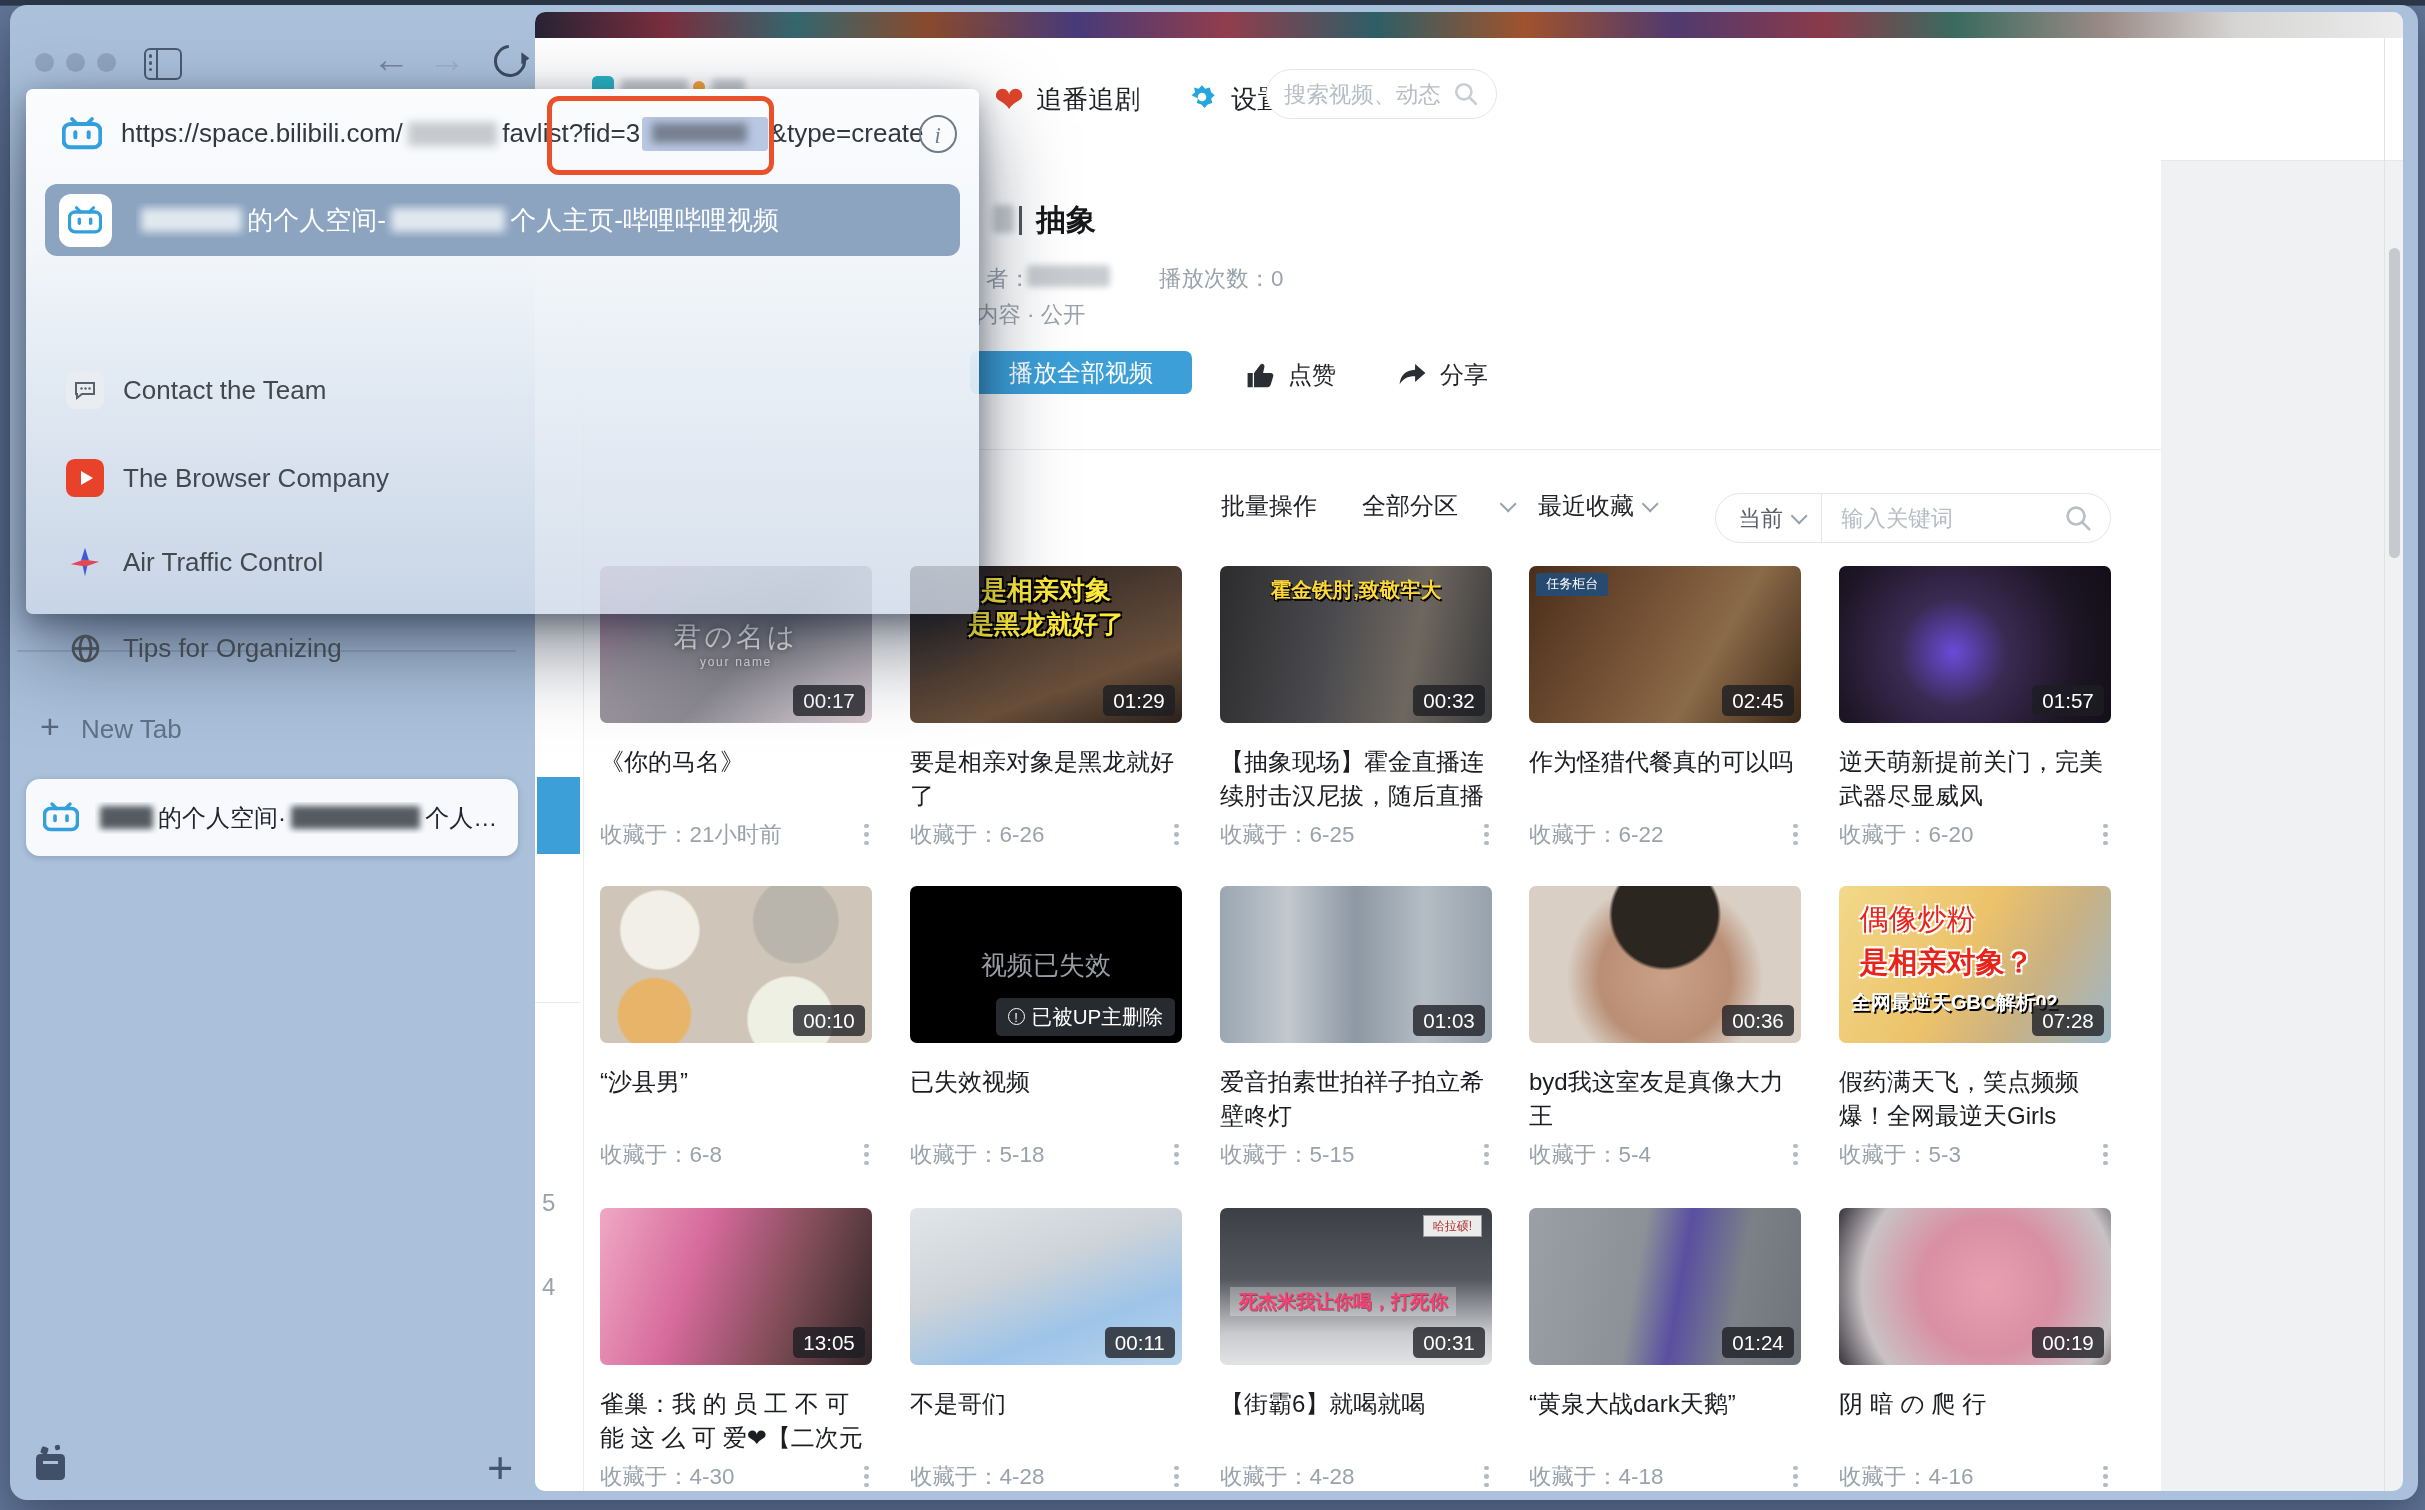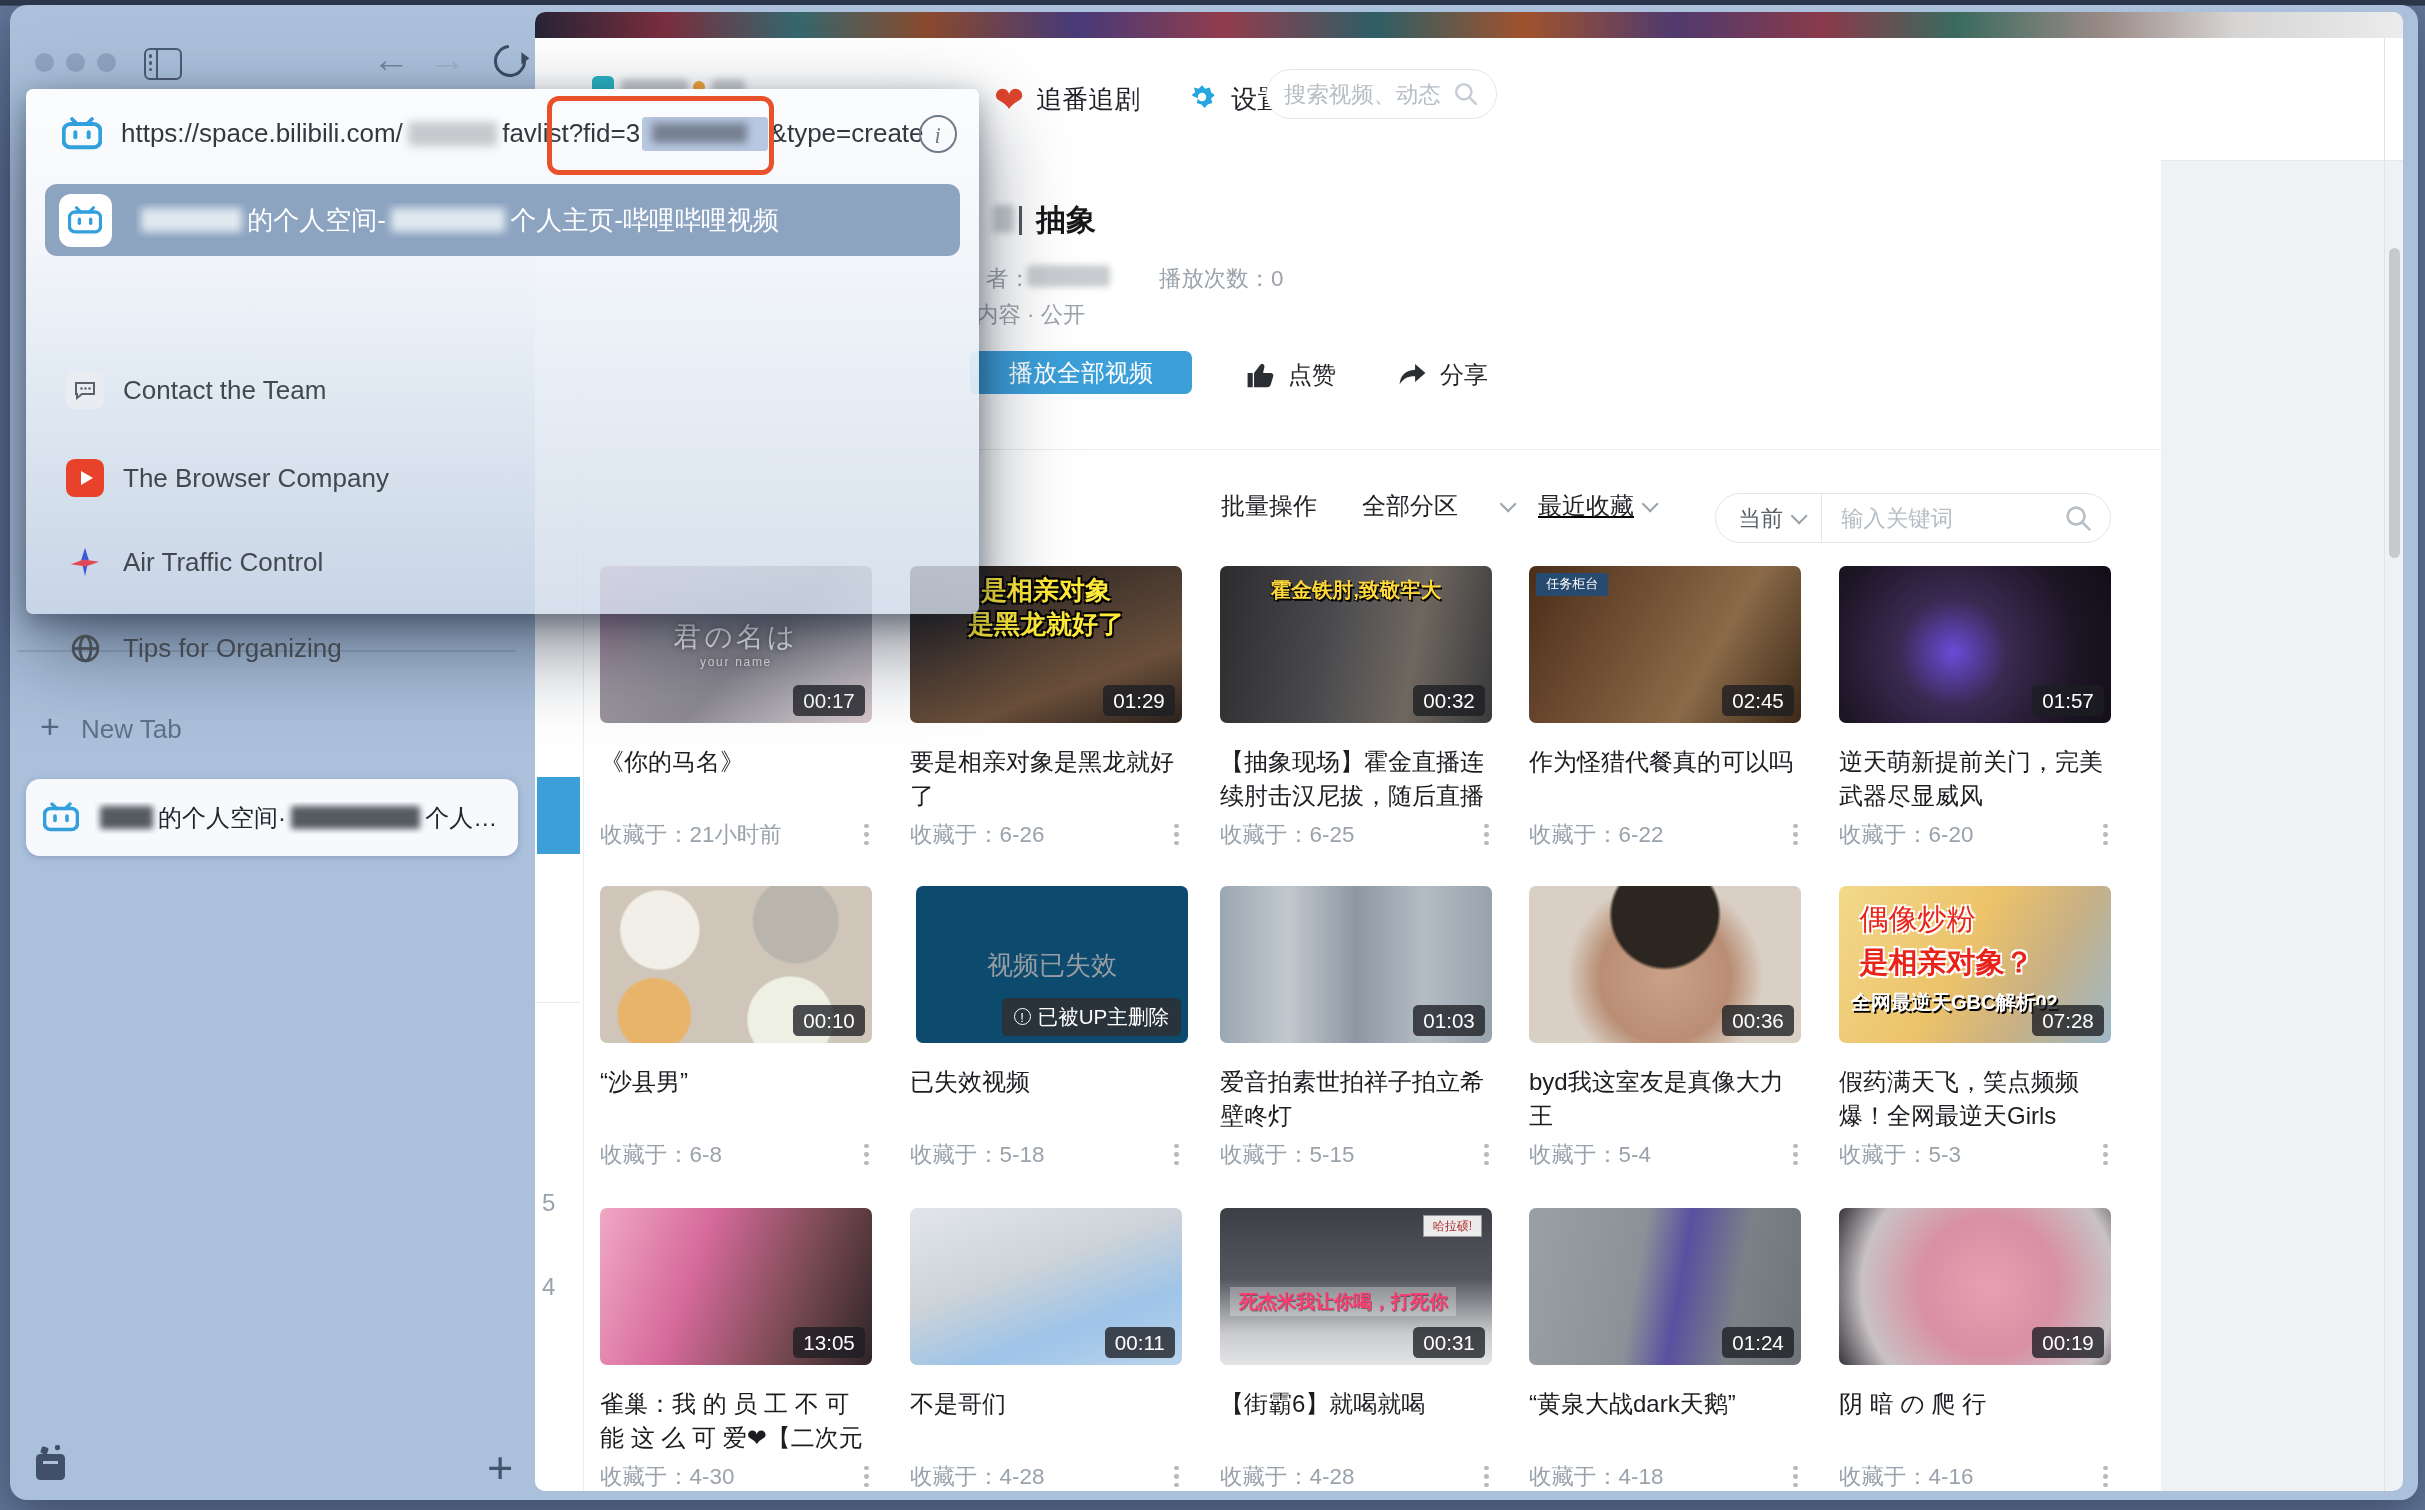--- a/index.html
+++ b/index.html
@@ -61,21 +61,21 @@
   .kebab i{width:4.3px;height:4.3px;border-radius:50%;background:#b4bac1;}
   .cap{position:absolute;}
 
   
   .t1{background:linear-gradient(135deg,#c98fae 0%,#9d97a0 30%,#8d8a92 55%,#b9b4ba 80%,#d7c5cc 100%);}
   .t2{background:linear-gradient(160deg,#241d18 0%,#4a3a30 40%,#6a4f3a 70%,#2a211c 100%);}
   .t3{background:linear-gradient(100deg,#2c2c2e 0%,#4a4a4e 40%,#6e675f 70%,#3a3a3c 100%);}
   .t4{background:linear-gradient(120deg,#4a2e1a 0%,#7a5639 45%,#8a6a48 65%,#3c2817 100%);}
   .t5{background:radial-gradient(circle at 42% 55%,#6a4bd8 0%,#3a2a52 30%,#1c1524 70%,#120e18 100%);}
   .t6{background:radial-gradient(circle at 22% 28%,#f2efe8 0%,#f2efe8 16%,transparent 17%),radial-gradient(circle at 72% 22%,#b9b4ac 0%,#b9b4ac 18%,transparent 19%),radial-gradient(circle at 20% 82%,#e8b46a 0%,#e8b46a 14%,transparent 15%),radial-gradient(circle at 70% 85%,#eef0e4 0%,#eef0e4 18%,transparent 19%),#cfc5b8;}
-  .t7{background:#0c4a6e;margin-left:6px;}
+  .t7{background:#000000;}
   .t8{background:linear-gradient(90deg,#9aa6b2 0%,#c2c8ce 25%,#8d98a4 50%,#b4bcc4 75%,#98a2ac 100%);}
   .t9{background:radial-gradient(circle at 50% 18%,#2c2620 0%,#2c2620 28%,transparent 30%),radial-gradient(circle at 50% 58%,#caa188 0%,#b98e74 40%,transparent 60%),#d9cfc4;}
   .t10{background:linear-gradient(120deg,#f2d98a 0%,#ecc26a 45%,#c9b184 70%,#9db8c9 100%);}
   .t11{background:linear-gradient(110deg,#f0a8c4 0%,#d66a9c 35%,#7a4a52 70%,#2e2528 100%);}
   .t12{background:linear-gradient(160deg,#e2e6ea 0%,#cdd3d8 40%,#9ec4e8 70%,#b9d4ec 100%);}
   .t13{background:linear-gradient(180deg,#3c3f45 0%,#54575e 45%,#c9cbce 80%,#e2e3e5 100%);}
   .t14{background:linear-gradient(100deg,#9aa0a6 0%,#8b9197 40%,#5a4fa0 55%,#7b8187 75%,#6e747a 100%);}
   .t15{background:radial-gradient(circle at 55% 50%,#e8a0b0 0%,#d98fa4 40%,#c8c2c4 75%,#35323a 100%);}
 
   .cap-kimi{left:0;top:53px;width:100%;text-align:center;color:#fff;font-size:27.5px;letter-spacing:3.4px;text-shadow:0 0 6.9px rgba(0,0,0,.5);}
@@ -200,21 +200,21 @@
       </svg>
     <span class="actlbl" style="margin-left:12px;">分享</span>
   </div>
   <div class="abs carddiv"></div>
 
   <div class="abs flabel" style="left:686px;top:478px;">批量操作</div>
   <div class="abs hflex" style="left:827px;top:478px;gap:34px;">
     <span class="flabel">全部分区</span>
       <span class="chev"></span>
   </div>
-  <div class="abs hflex" style="left:1003px;top:478px;text-decoration:underline;">
+  <div class="abs hflex" style="left:1003px;top:478px;">
     <span class="flabel">最近收藏</span>
       <span class="chev"></span>
   </div>
   <div class="abs kwpill">
     <span class="kwscope">当前</span>
     <span class="chev"></span>
     <span class="kwdiv"></span>
     <span class="kwph">输入关键词</span>
     <svg width="29" height="29" viewBox="0 0 24 24" style="margin-right:17px;">
         <circle cx="10" cy="10" r="7" fill="none" stroke="#b9bfc6" stroke-width="2.2"></circle>

